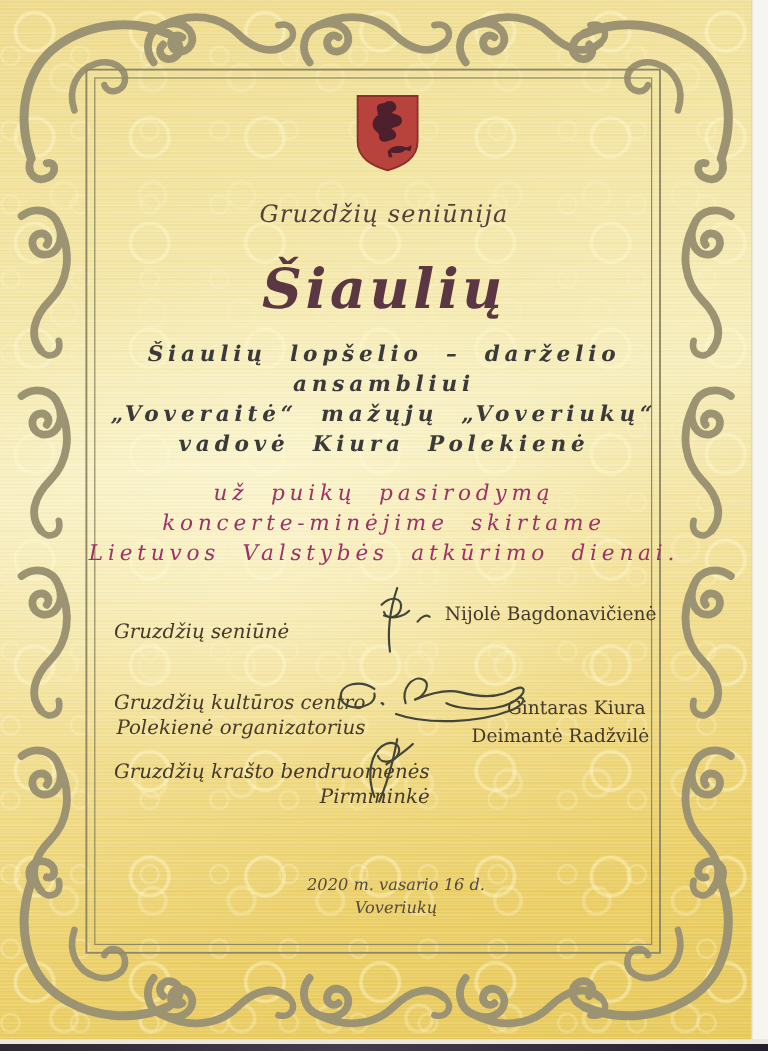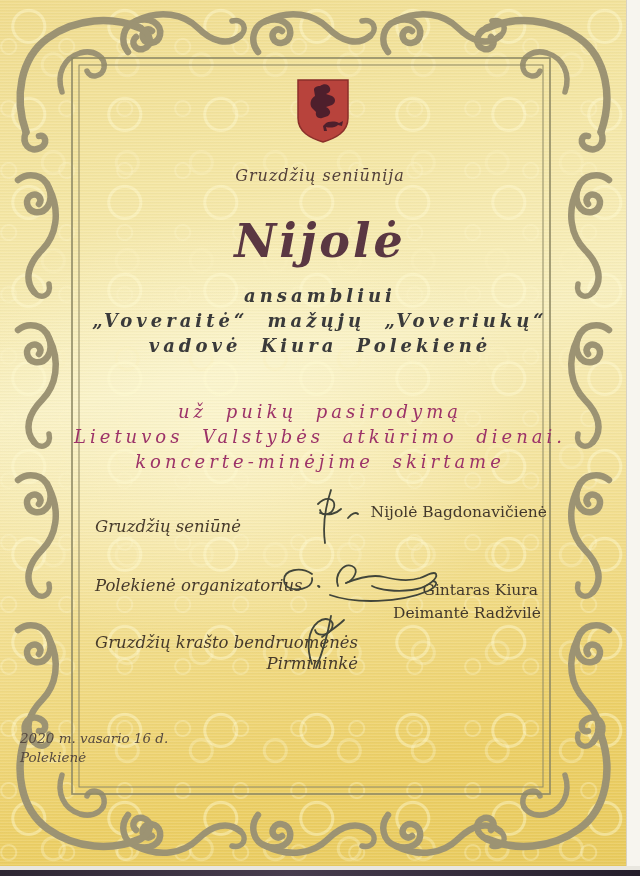--- a/index.html
+++ b/index.html
@@ -24,21 +24,21 @@
   }
   .paper::after{
     content:"";position:absolute;inset:0;pointer-events:none;
     background:repeating-linear-gradient(180deg, rgba(255,255,255,0.10) 0 1px, rgba(0,0,0,0.02) 1px 2px, rgba(255,255,255,0) 2px 3px);
   }
   svg.frame{position:absolute;left:0;top:0;}
   
   .content{position:absolute;left:20px;top:0;width:600px;text-align:center;}
   .institution{
     position:absolute;left:0;top:166px;width:100%;
-    font-style:italic;font-size:16px;letter-spacing:1px;color:#53413a;
+    font-style:italic;font-size:20px;letter-spacing:1px;color:#53413a;
   }
   .title{
     position:absolute;left:0;top:214px;width:100%;
     font-style:italic;font-weight:bold;font-size:46px;letter-spacing:3px;color:#5a3742;
   }
   .recipient{position:absolute;left:0;top:283px;width:100%;}
   .recipient .ln{
     font-style:italic;font-weight:bold;font-size:18px;line-height:25px;
     letter-spacing:4px;word-spacing:9px;color:#3a3a3a;white-space:nowrap;
   }
@@ -49,21 +49,21 @@
   }
   .sig-role{
     position:absolute;left:95px;font-style:italic;font-size:16.5px;
     color:#463a2b;line-height:21px;text-align:right;white-space:nowrap;margin-top:13px;
   }
   .sig-name{
     position:absolute;font-size:15.5px;color:#42382b;
     text-align:right;white-space:nowrap;
   }
   .footer{
-    position:absolute;left:20px;top:729px;width:620px;text-align:left;
+    position:absolute;left:20px;top:729px;width:620px;text-align:center;
     font-style:italic;font-size:13.5px;color:#55493f;line-height:19px;
   }
   .emblem{position:absolute;left:296px;top:78px;width:54px;height:66px;}
   .sig-ink{position:absolute;left:0;top:0;pointer-events:none;}
   
   .edge-right{position:absolute;right:0;top:0;width:13px;height:870px;background:#f7f5ef;border-left:1px solid #d8d2c2;}
   .edge-bottom-white{position:absolute;left:0;top:866px;width:640px;height:5px;background:#e9e7e0;}
   .edge-bottom-dark{position:absolute;left:0;top:870px;width:640px;height:6px;background:linear-gradient(90deg,#2e2633,#473c4e 45%,#241d2b);}
 </style>
 </head>
@@ -130,39 +130,41 @@
   </svg>
 
   <svg class="emblem" viewBox="0 0 54 66">
     <path d="M2,2 H52 V40 C52,54 40,60 27,64 C14,60 2,54 2,40 Z" fill="#b8433c" stroke="#8a2f2a" stroke-width="1.5"></path>
     <path fill="#4e1f2c" d="M24,8 C28,5 33,6 34,10 C35,13 33,15 30,16 L36,18 C40,20 40,25 36,27 L30,29 C34,31 36,35 32,38 L26,40 C22,41 19,38 20,34 L16,30 C13,26 15,20 19,18 L18,12 C18,9 21,8 24,8 Z"></path>
     <path fill="#4e1f2c" d="M29,46 C32,43 39,43 43,45 L47,43 L46,48 L42,47 C39,50 33,50 30,49 L31,53 L28,53 L27,48 Z"></path>
   </svg>
 
   <div class="content">
     <div class="institution">Gruzdžių seniūnija</div>
-    <div class="title">Nijolė</div>
+    <div class="title">Šiaulių</div>
 
     <div class="recipient">
+      <div class="ln">Šiaulių lopšelio – darželio</div>
       <div class="ln">ansambliui</div>
       <div class="ln">„Voveraitė“ mažųjų „Voveriukų“</div>
       <div class="ln">vadovė Kiura Polekienė</div>
     </div>
 
     <div class="reason">
       <div class="ln">už puikų pasirodymą</div>
+      <div class="ln">koncerte-minėjime skirtame</div>
       <div class="ln">Lietuvos Valstybės atkūrimo dienai.</div>
-      <div class="ln">koncerte-minėjime skirtame</div>
     </div>
   </div>
 
   <div class="sig-role" style="top:503px">Gruzdžių  seniūnė</div>
   <div class="sig-name" style="left:350px;top:503px;width:197px">Nijolė Bagdonavičienė</div>
 
   <div class="sig-role" style="top:562px">
+    <div>Gruzdžių kultūros centro</div>
     <div>Polekienė organizatorius</div>
   </div>
   <div class="sig-name" style="left:350px;top:581px;width:188px">Gintaras Kiura</div>
 
   <div class="sig-role" style="top:619px">
     <div>Gruzdžių krašto bendruomenės</div>
     <div>Pirmininkė</div>
   </div>
   <div class="sig-name" style="left:350px;top:604px;width:191px">Deimantė Radžvilė</div>
 
@@ -182,19 +184,19 @@
     </g>
     <g>
       <path d="M312,664 C306,648 308,630 318,622 C326,616 335,620 332,628 C329,636 317,637 315,630"></path>
       <path d="M322,637 C330,631 338,626 344,620"></path>
       <path d="M331,616 C327,638 322,654 316,668"></path>
     </g>
   </svg>
 
   <div class="footer">
     <div>2020 m. vasario 16 d.</div>
-    <div>Polekienė</div>
+    <div>Voveriukų</div>
   </div>
 
   <div class="edge-right"></div>
   <div class="edge-bottom-white"></div>
   <div class="edge-bottom-dark"></div>
 </div>
 
 </body></html>

